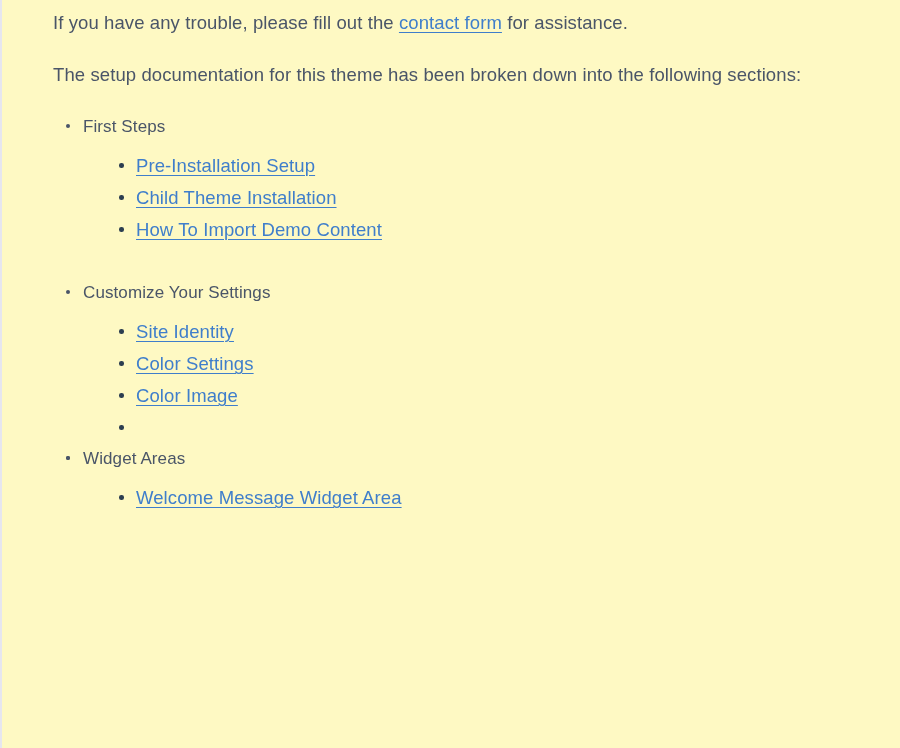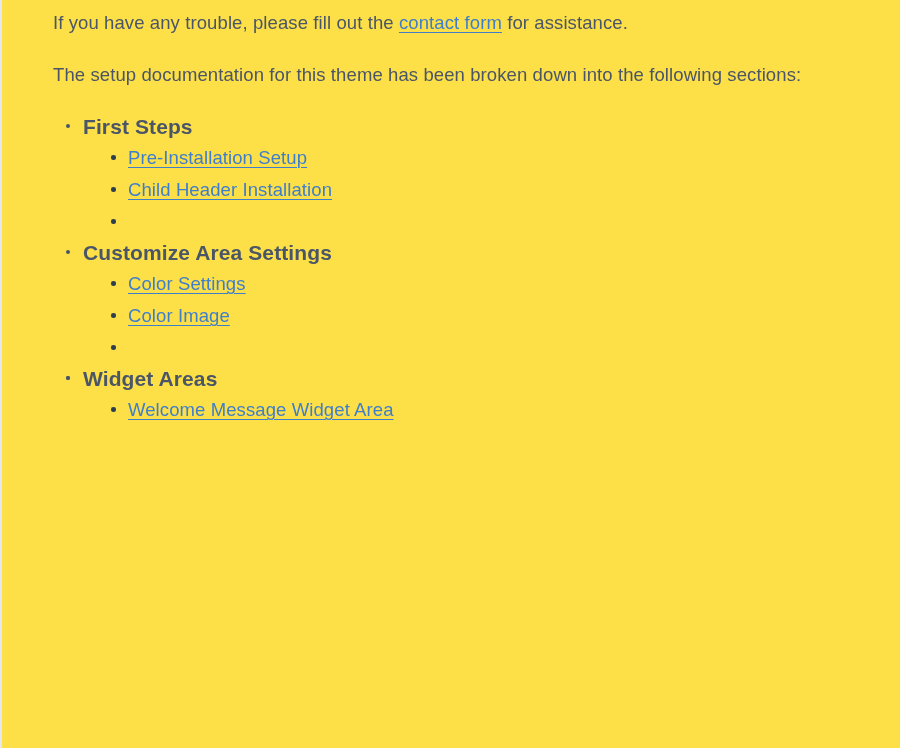--- a/index.html
+++ b/index.html
@@ -15,21 +15,21 @@
     color: #4a5568;
   }
 
   
   .page {
     position: relative;
     width: 900px;
     height: 748px;
     box-sizing: border-box;
     border-left: 2px solid #e6e6ef;
-    background: #fde047;
+    background: #fef9c3;
   }
 
   .content {
     padding: 0 30px 0 51px;
   }
 
   p.para {
     margin: 0;
     font-size: 18.5px;
     line-height: 31px;
@@ -52,40 +52,39 @@
     padding: 0;
   }
 
   
   li.group {
     position: relative;
     padding-left: 30px;
     margin: 0;
   }
   li.group > .grp-label {
-    font-size: 21px;
+    font-size: 17px;
     line-height: 31px;
     color: #4a5568;
     letter-spacing: 0.1px;
-    font-weight: bold;
   }
   li.group > .bullet {
     position: absolute;
     left: 13px;
     top: 13px;
     width: 4px;
     height: 4px;
     border-radius: 50%;
     background: #4a5568;
   }
   li.group + li.group { margin-top: 31px; }
 
   ul.sublist {
     list-style: none;
-    margin: 0;
+    margin: 8px;
     padding: 0 0 0 16px;
   }
   li.subitem {
     position: relative;
     padding-left: 29px;
     line-height: 31px;
   }
   li.subitem > .bullet {
     position: absolute;
     left: 12px;
@@ -110,24 +109,25 @@
 
     <p class="para first spacer-after"><span>If you have any trouble, please fill out the </span><a class="link" href="#">contact form</a><span> for assistance.</span></p>
 
 
     <p class="para">The setup documentation for this theme has been broken down into the following sections:</p>
 
     <div class="list-wrap">
       <ul class="outline" id="outline">
           <li class="group"><span class="bullet"></span><span class="grp-label">First Steps</span><ul class="sublist">
               <li class="subitem"><span class="bullet"></span><a class="link" href="#">Pre-Installation Setup</a></li>
-              <li class="subitem"><span class="bullet"></span><a class="link" href="#">Child Header Installation</a></li>
-              <li class="subitem"><span class="bullet"></span></li>
+              <li class="subitem"><span class="bullet"></span><a class="link" href="#">Child Theme Installation</a></li>
+              <li class="subitem"><span class="bullet"></span><a class="link" href="#">How To Import Demo Content</a></li>
             </ul></li>
-          <li class="group"><span class="bullet"></span><span class="grp-label">Customize Area Settings</span><ul class="sublist">
+          <li class="group"><span class="bullet"></span><span class="grp-label">Customize Your Settings</span><ul class="sublist">
+              <li class="subitem"><span class="bullet"></span><a class="link" href="#">Site Identity</a></li>
               <li class="subitem"><span class="bullet"></span><a class="link" href="#">Color Settings</a></li>
               <li class="subitem"><span class="bullet"></span><a class="link" href="#">Color Image</a></li>
               <li class="subitem"><span class="bullet"></span></li>
             </ul></li>
           <li class="group"><span class="bullet"></span></li>
           <li class="group"><span class="bullet"></span><span class="grp-label">Widget Areas</span><ul class="sublist">
               <li class="subitem"><span class="bullet"></span><a class="link" href="#">Welcome Message Widget Area</a></li>
             </ul></li>
         </ul>
     </div>

